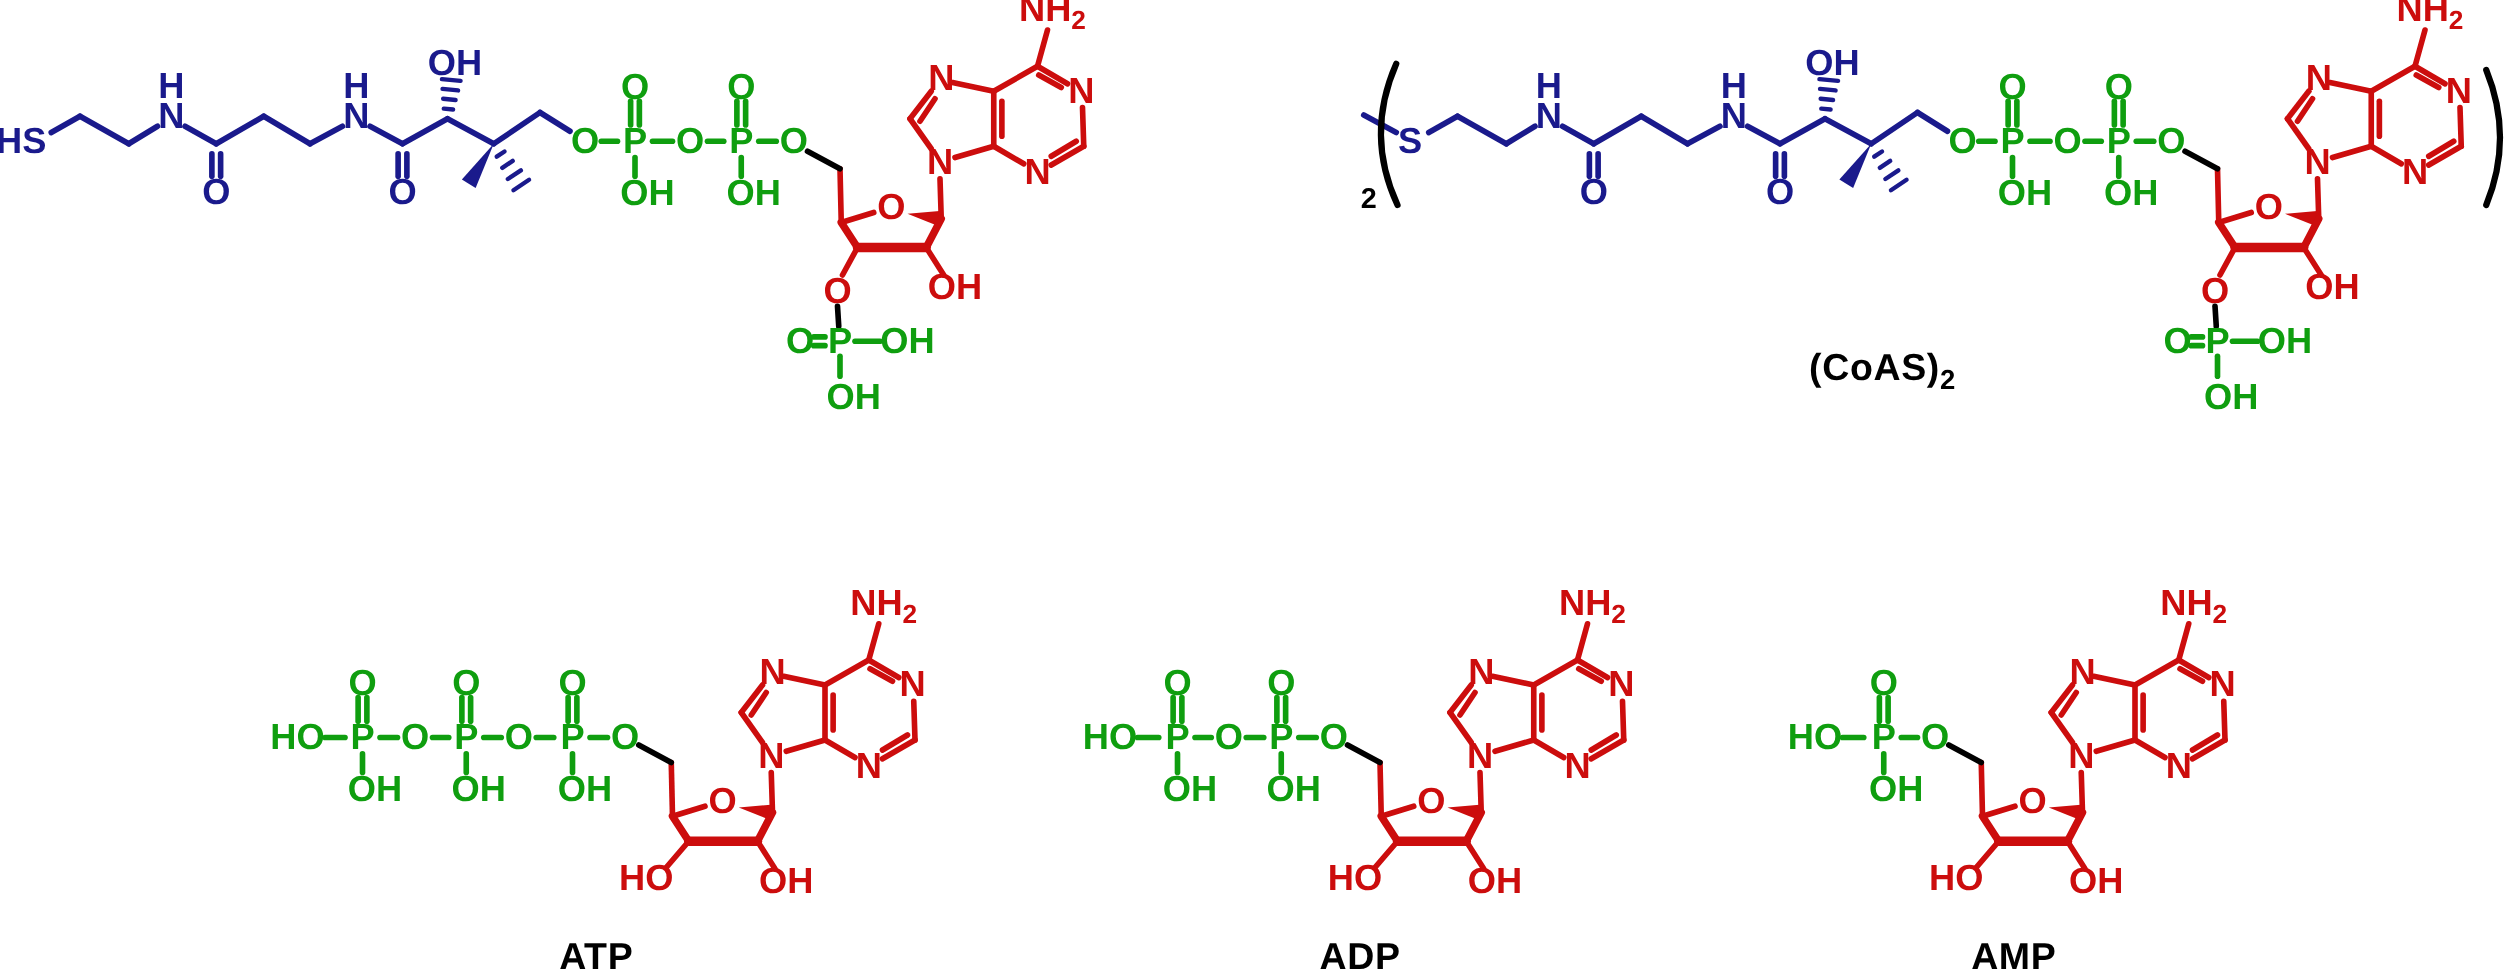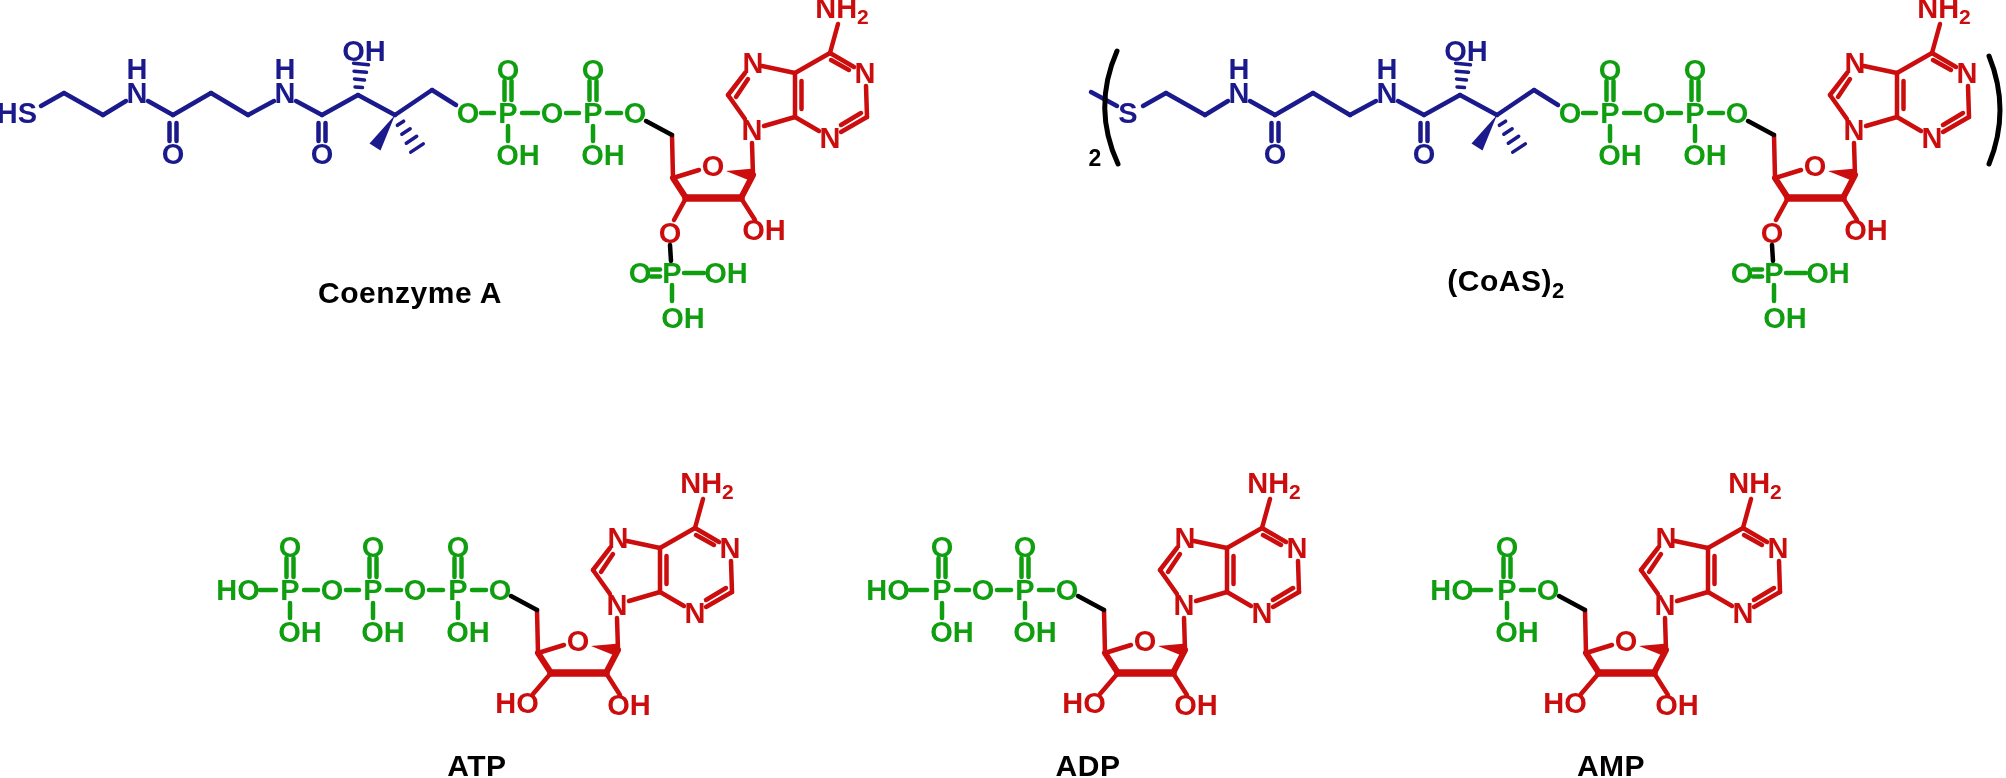--- a/index.html
+++ b/index.html
@@ -369,18 +369,17 @@
         <line x1="1654" y1="673" x2="1599" y2="673" stroke="#cc0d0d" stroke-width="7.5" stroke-linecap="round"></line>
         <line x1="1599" y1="673" x2="1586" y2="653" stroke="#cc0d0d" stroke-width="6" stroke-linecap="round"></line>
         <line x1="1654" y1="673" x2="1668" y2="695" stroke="#cc0d0d" stroke-width="4.5" stroke-linecap="round"></line>
         <line x1="1586" y1="653" x2="1585" y2="610" stroke="#cc0d0d" stroke-width="4.5" stroke-linecap="round"></line>
         <line x1="1585" y1="610" x2="1559" y2="596" stroke="#000000" stroke-width="4.5" stroke-linecap="round"></line>
         <text x="1565" y="703" fill="#cc0d0d" font-size="29" text-anchor="middle" dominant-baseline="central">HO</text>
         <line x1="1599" y1="673" x2="1581" y2="694" stroke="#cc0d0d" stroke-width="4.5" stroke-linecap="round"></line>
       </g>
     </svg>
 
-  <div class="caption" style="left:410px;top:293px;"><span>Coenzyme A</span><sub></sub></div>
-  <div class="caption" style="left:1506px;top:281px;"><span>(CoAS)</span><sub>2</sub></div>
+  <div class="caption" style="left:1506px;top:295px;"><span>(CoAS)</span><sub>2</sub></div>
   <div class="caption" style="left:477px;top:766px;"><span>ATP</span><sub></sub></div>
   <div class="caption" style="left:1088px;top:766px;"><span>ADP</span><sub></sub></div>
   <div class="caption" style="left:1611px;top:766px;"><span>AMP</span><sub></sub></div>
 </div>
 
 </body></html>

